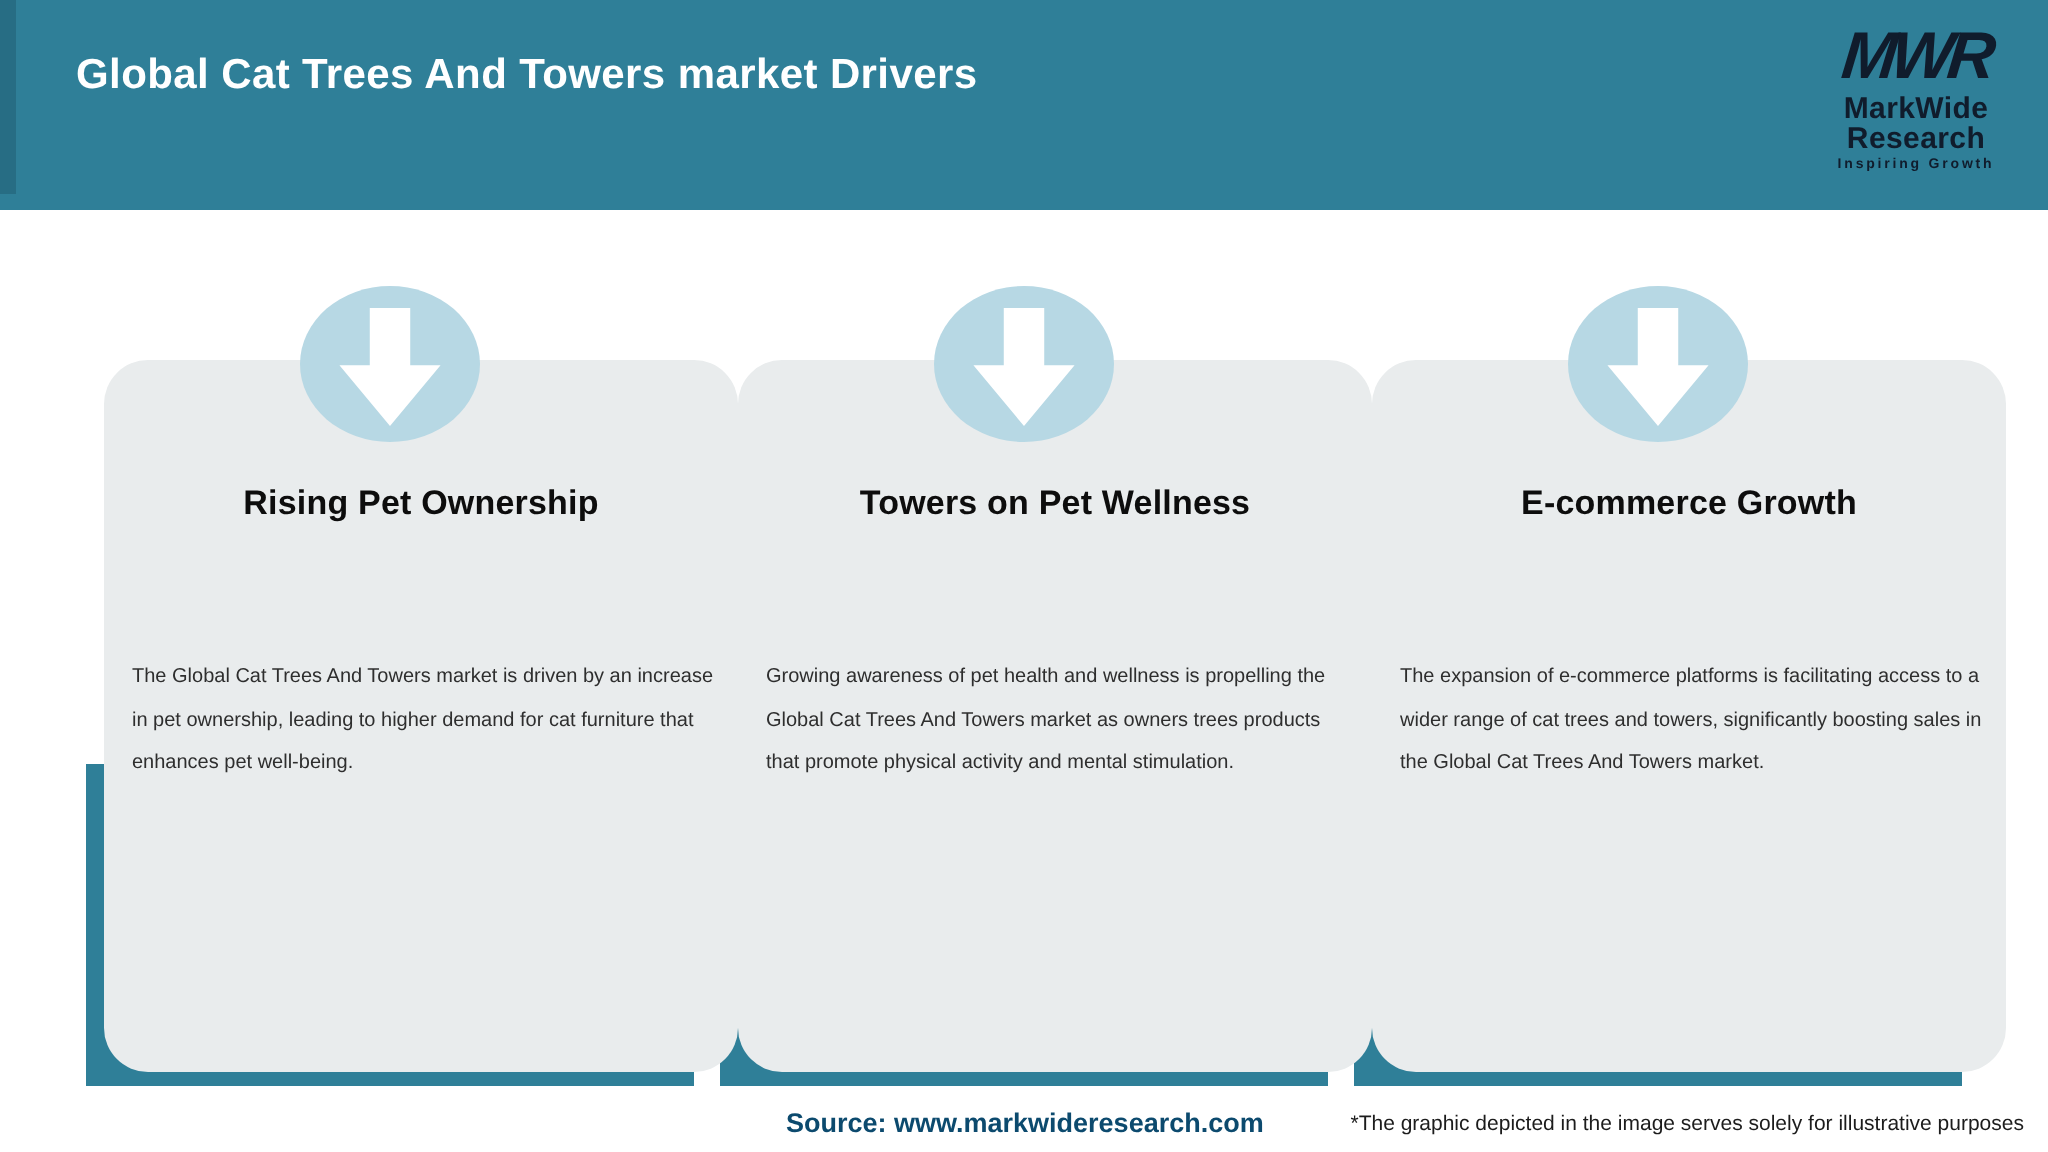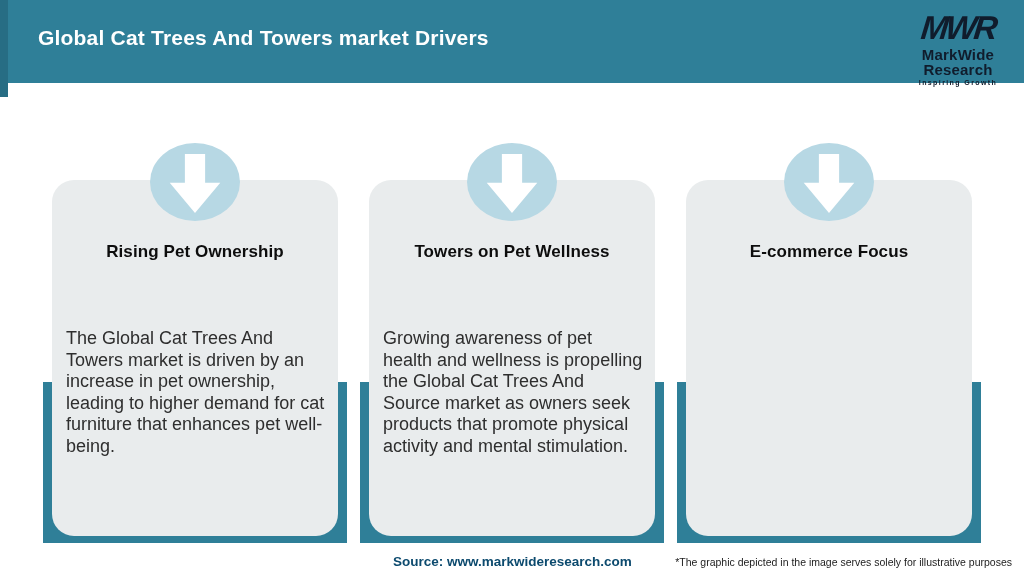--- a/index.html
+++ b/index.html
@@ -4,21 +4,21 @@
 <style>
   html,body{margin:0;padding:0;}
   body{
     width:1024px;height:576px;position:relative;overflow:hidden;
     background:#ffffff;
     font-family:"Liberation Sans","DejaVu Sans",sans-serif;
     -webkit-font-smoothing:antialiased;
   }
   
   .header{
-    position:absolute;left:0;top:0;width:1024px;height:83px;
+    position:absolute;left:0;top:0;width:1024px;height:105px;
     background:#2F7F98;
   }
   .header-edge{
     position:absolute;left:0;top:0;width:8px;height:97px;
     background:#276d84;
   }
   .page-title{
     position:absolute;left:38px;top:26px;margin:0;
     font-size:21px;font-weight:bold;color:#ffffff;letter-spacing:.2px;
   }
@@ -34,35 +34,35 @@
   .logo-tag{font-size:7px;font-weight:bold;margin-top:2px;letter-spacing:1.4px;}
   
   .card-group{position:absolute;top:0;width:304px;height:576px;}
   .card-group.g1{left:43px;} .card-group.g2{left:360px;} .card-group.g3{left:677px;}
   .backing{
     position:absolute;left:0;top:382px;width:304px;height:161px;
     background:#2F7F98;z-index:1;
   }
   .card{
     position:absolute;left:9px;top:180px;width:286px;height:356px;
-    background:#E9ECED;border-radius:22px;z-index:2;
+    background:#E9ECED;border-radius:22px;z-index:2;padding-left:31px;
   }
   .circle{
     position:absolute;left:107px;top:143px;width:90px;height:78px;
     background:#B7D8E4;border-radius:50%;z-index:3;
     display:flex;align-items:center;justify-content:center;
   }
   .circle svg{display:block;margin-top:2px;}
   .card-title{
     position:absolute;left:0;right:0;top:62px;margin:0;text-align:center;
     font-size:17px;font-weight:bold;color:#0d0d0d;letter-spacing:.1px;
   }
   .card-body{
     position:absolute;left:14px;right:10px;top:148px;margin:0;
-    font-size:18px;line-height:21.5px;color:#2e2e2e;
+    font-size:10px;line-height:21.5px;color:#2e2e2e;
   }
   
   .source{
     position:absolute;left:393px;top:554px;margin:0;
     font-size:13.5px;font-weight:bold;color:#0c4a6e;
   }
   .disclaimer{
     position:absolute;right:12px;top:556px;margin:0;
     font-size:10.5px;color:#1c1c1c;
   }
@@ -92,33 +92,34 @@
       <svg width="52" height="59" viewBox="0 0 60 70" aria-hidden="true">
         <path d="M18 0 H42 V34 H60 L30 70 L0 34 H18 Z" fill="#ffffff"></path>
       </svg>
     </div>
   </div>
 
   <div class="card-group g2">
     <div class="backing"></div>
     <div class="card">
       <h2 class="card-title">Towers on Pet Wellness</h2>
-      <p class="card-body">Growing awareness of pet health and wellness is propelling the Global Cat Trees And Source market as owners seek products that promote physical activity and mental stimulation.</p>
+      <p class="card-body">Growing awareness of pet health and wellness is propelling the Global Cat Trees And Towers market as owners trees products that promote physical activity and mental stimulation.</p>
     </div>
     <div class="circle">
       <svg width="52" height="59" viewBox="0 0 60 70" aria-hidden="true">
         <path d="M18 0 H42 V34 H60 L30 70 L0 34 H18 Z" fill="#ffffff"></path>
       </svg>
     </div>
   </div>
 
   <div class="card-group g3">
     <div class="backing"></div>
     <div class="card">
-      <h2 class="card-title">E-commerce Focus</h2>
+      <h2 class="card-title">E-commerce Growth</h2>
+      <p class="card-body">The expansion of e-commerce platforms is facilitating access to a wider range of cat trees and towers, significantly boosting sales in the Global Cat Trees And Towers market.</p>
     </div>
     <div class="circle">
       <svg width="52" height="59" viewBox="0 0 60 70" aria-hidden="true">
         <path d="M18 0 H42 V34 H60 L30 70 L0 34 H18 Z" fill="#ffffff"></path>
       </svg>
     </div>
   </div>
 
   <p class="source">Source: www.markwideresearch.com</p>
   <p class="disclaimer">*The graphic depicted in the image serves solely for illustrative purposes</p>

